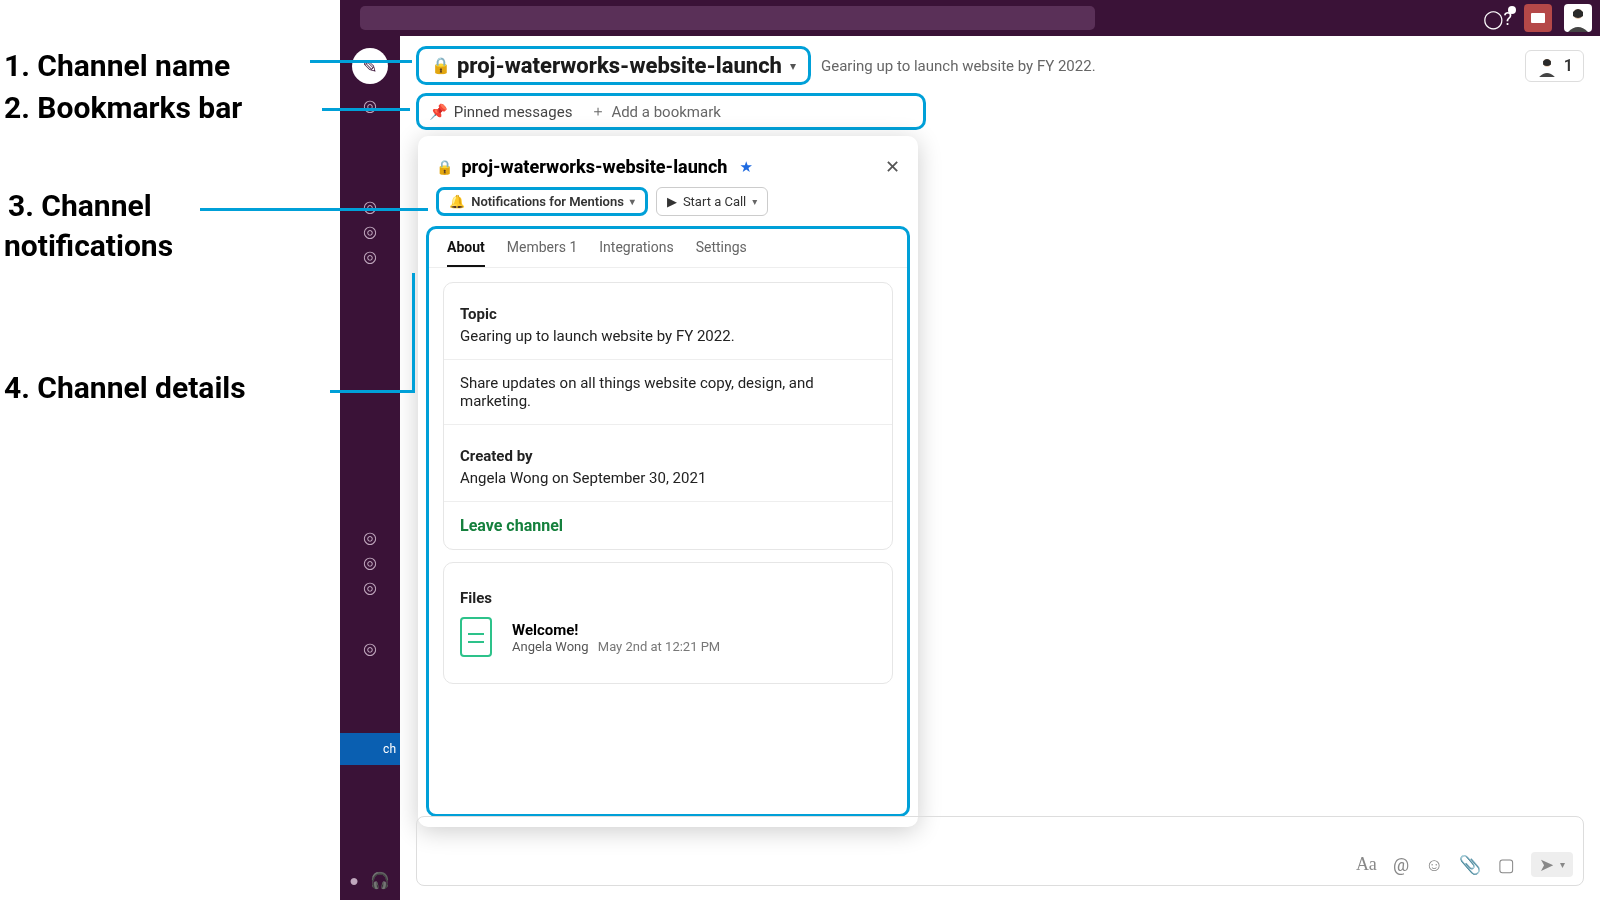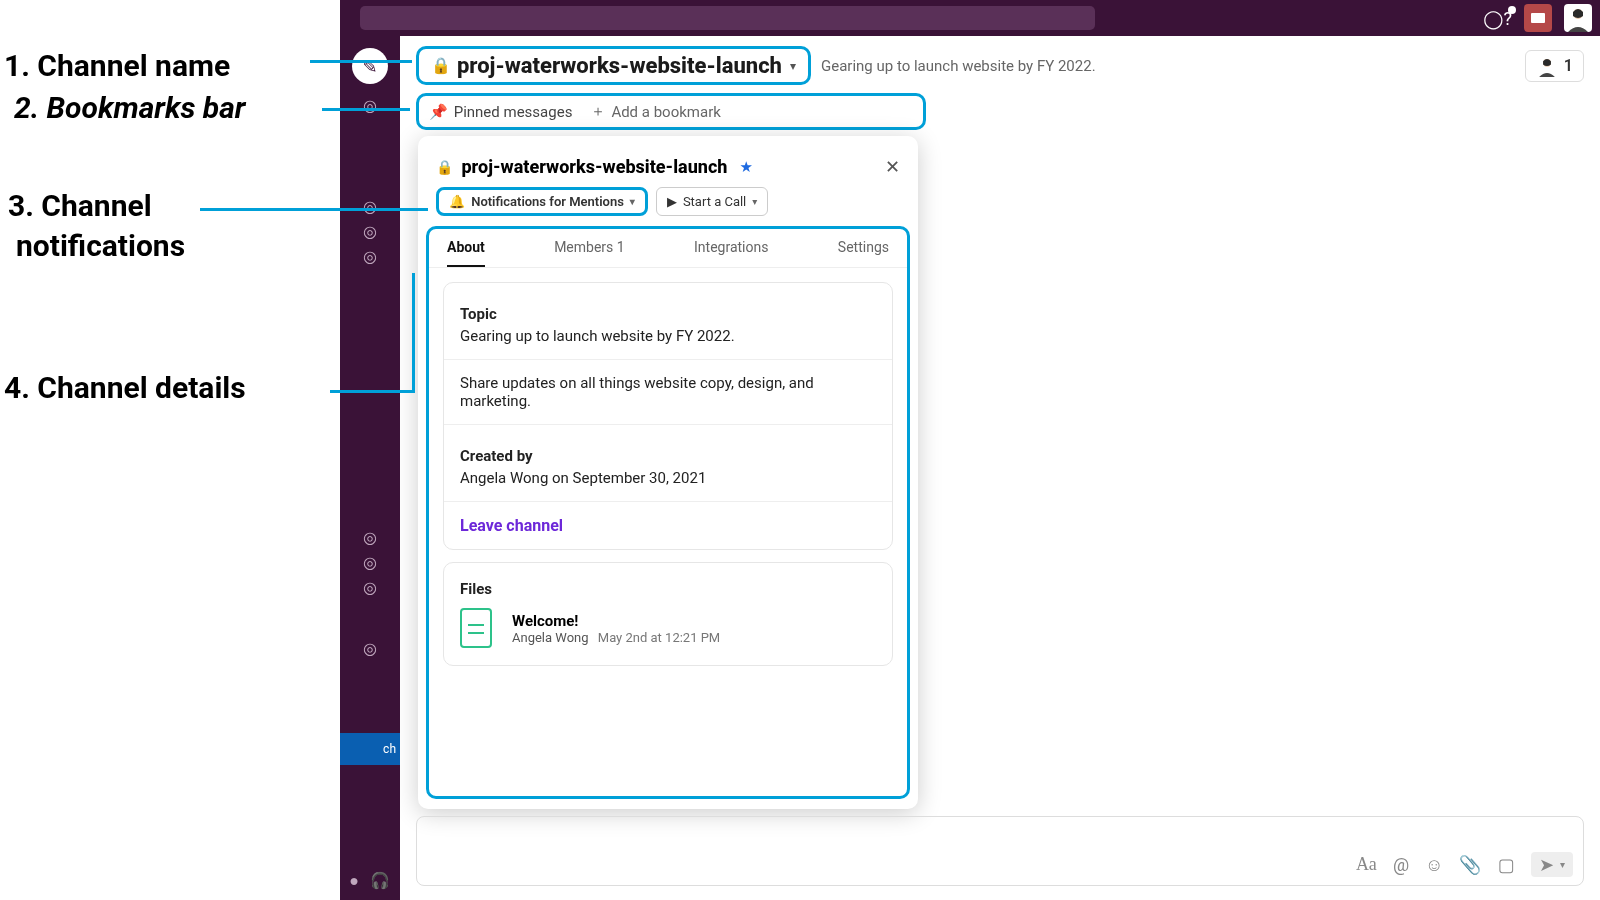--- a/index.html
+++ b/index.html
@@ -55,32 +55,32 @@
   .pop-title-row .lock { font-size:14px; }
   .pop-title-row .ttl { font-size:18px; font-weight:800; }
   .pop-title-row .star { color:#1e6ae0; font-size:15px; margin-left:4px; }
   .pop-title-row .close { margin-left:auto; color:#555; font-size:18px; cursor:pointer; font-weight:300; }
   
   .pop-actions { display:flex; gap:8px; padding: 0 18px 10px 18px; }
   .pill { border:1px solid #ccc; border-radius:6px; padding: 4px 10px; font-size:13px; color:#333; display:flex; align-items:center; gap:6px; cursor:pointer; }
   .pill .caret { font-size:10px; color:#666; }
   .pill.noti { border:3px solid #00a0d8; border-radius:8px; font-weight:600; }
   
-  .tabs { display:flex; gap:22px; padding:0 18px; border-bottom:1px solid #eee; margin-top:2px;justify-content:space-between; }
+  .tabs { display:flex; gap:22px; padding:0 18px; border-bottom:1px solid #eee; margin-top:2px; }
   .tab { font-size:14px; color:#666; padding: 8px 0 10px 0; cursor:pointer; border-bottom:2px solid transparent; }
   .tab.active { color:#111; font-weight:700; border-bottom:2px solid #111; }
   
   .card { border:1px solid #e6e6e6; border-radius:10px; margin: 14px 14px 12px 14px; background:#fff; }
   .card .sect { padding: 14px 16px; border-bottom:1px solid #eee; }
   .card .sect:last-child { border-bottom:none; }
   .sect .lbl { font-weight:700; font-size:15px; color:#222; margin-bottom:4px;margin-top:8px; }
   .sect .val { font-size:15px; color:#222; }
-  .sect .danger { color:#6d28d9; font-weight:700; cursor:pointer; }
-  
-  .files-card { border:1px solid #e6e6e6; border-radius:10px; margin: 0 14px 20px 14px; padding: 17px 16px; }
+  .sect .danger { color:#15803d; font-weight:700; cursor:pointer; }
+  
+  .files-card { border:1px solid #e6e6e6; border-radius:10px; margin: 0 14px 20px 14px; padding: 26px 16px; }
   .files-card .lbl { font-weight:700; font-size:15px; color:#222; margin-bottom:10px; }
   .file-row { display:flex; gap:20px; align-items:center; }
   .file-ico { width:32px; height:40px; border:2px solid #2dc28a; border-radius:4px; position:relative; }
   .file-ico::before, .file-ico::after { content:""; position:absolute; left:6px; right:6px; height:2px; background:#2dc28a; }
   .file-ico::before { top:14px; } .file-ico::after { top:22px; }
   .file-meta .fname { font-weight:700; font-size:15px; }
   .file-meta .fsub { font-size:13px; color:#777; }
   .file-meta .fsub .author { color:#555; margin-right:6px; }
   
   
@@ -88,23 +88,23 @@
   .composer-tools { position:absolute; right:10px; bottom:8px; display:flex; align-items:center; gap:16px; color:#888; font-size:18px; }
   .send { background:#eee; border-radius:4px; padding:2px 8px; display:flex; align-items:center; gap:6px; }
   
   svg.person { display:block; }
 </style>
 </head>
 <body>
 
 <div class="annotations">
   <div class="ann" style="top:48px; left:4px;">1. Channel name</div>
-  <div class="ann" style="top:90px; left:14px;font-style:italic;">2. Bookmarks bar</div>
+  <div class="ann" style="top:90px; left:4px;">2. Bookmarks bar</div>
   <div class="ann" style="top:188px; left:8px;">3. Channel</div>
-  <div class="ann" style="top:228px; left:16px;">notifications</div>
+  <div class="ann" style="top:228px; left:4px;">notifications</div>
   <div class="ann" style="top:370px; left:4px;">4. Channel details</div>
 </div>
 <div class="ann-line" style="left:310px; top:60px; width:102px;"></div>
 <div class="ann-line" style="left:322px; top:108px; width:88px;"></div>
 <div class="ann-line" style="left:200px; top:208px; width:228px;"></div>
 <div class="ann-line" style="left:330px; top:390px; width:82px;"></div>
 <div class="ann-line v" style="left:412px; top:273px; height:120px;"></div>
 
 <div class="topbar">
   <div class="search"></div>

